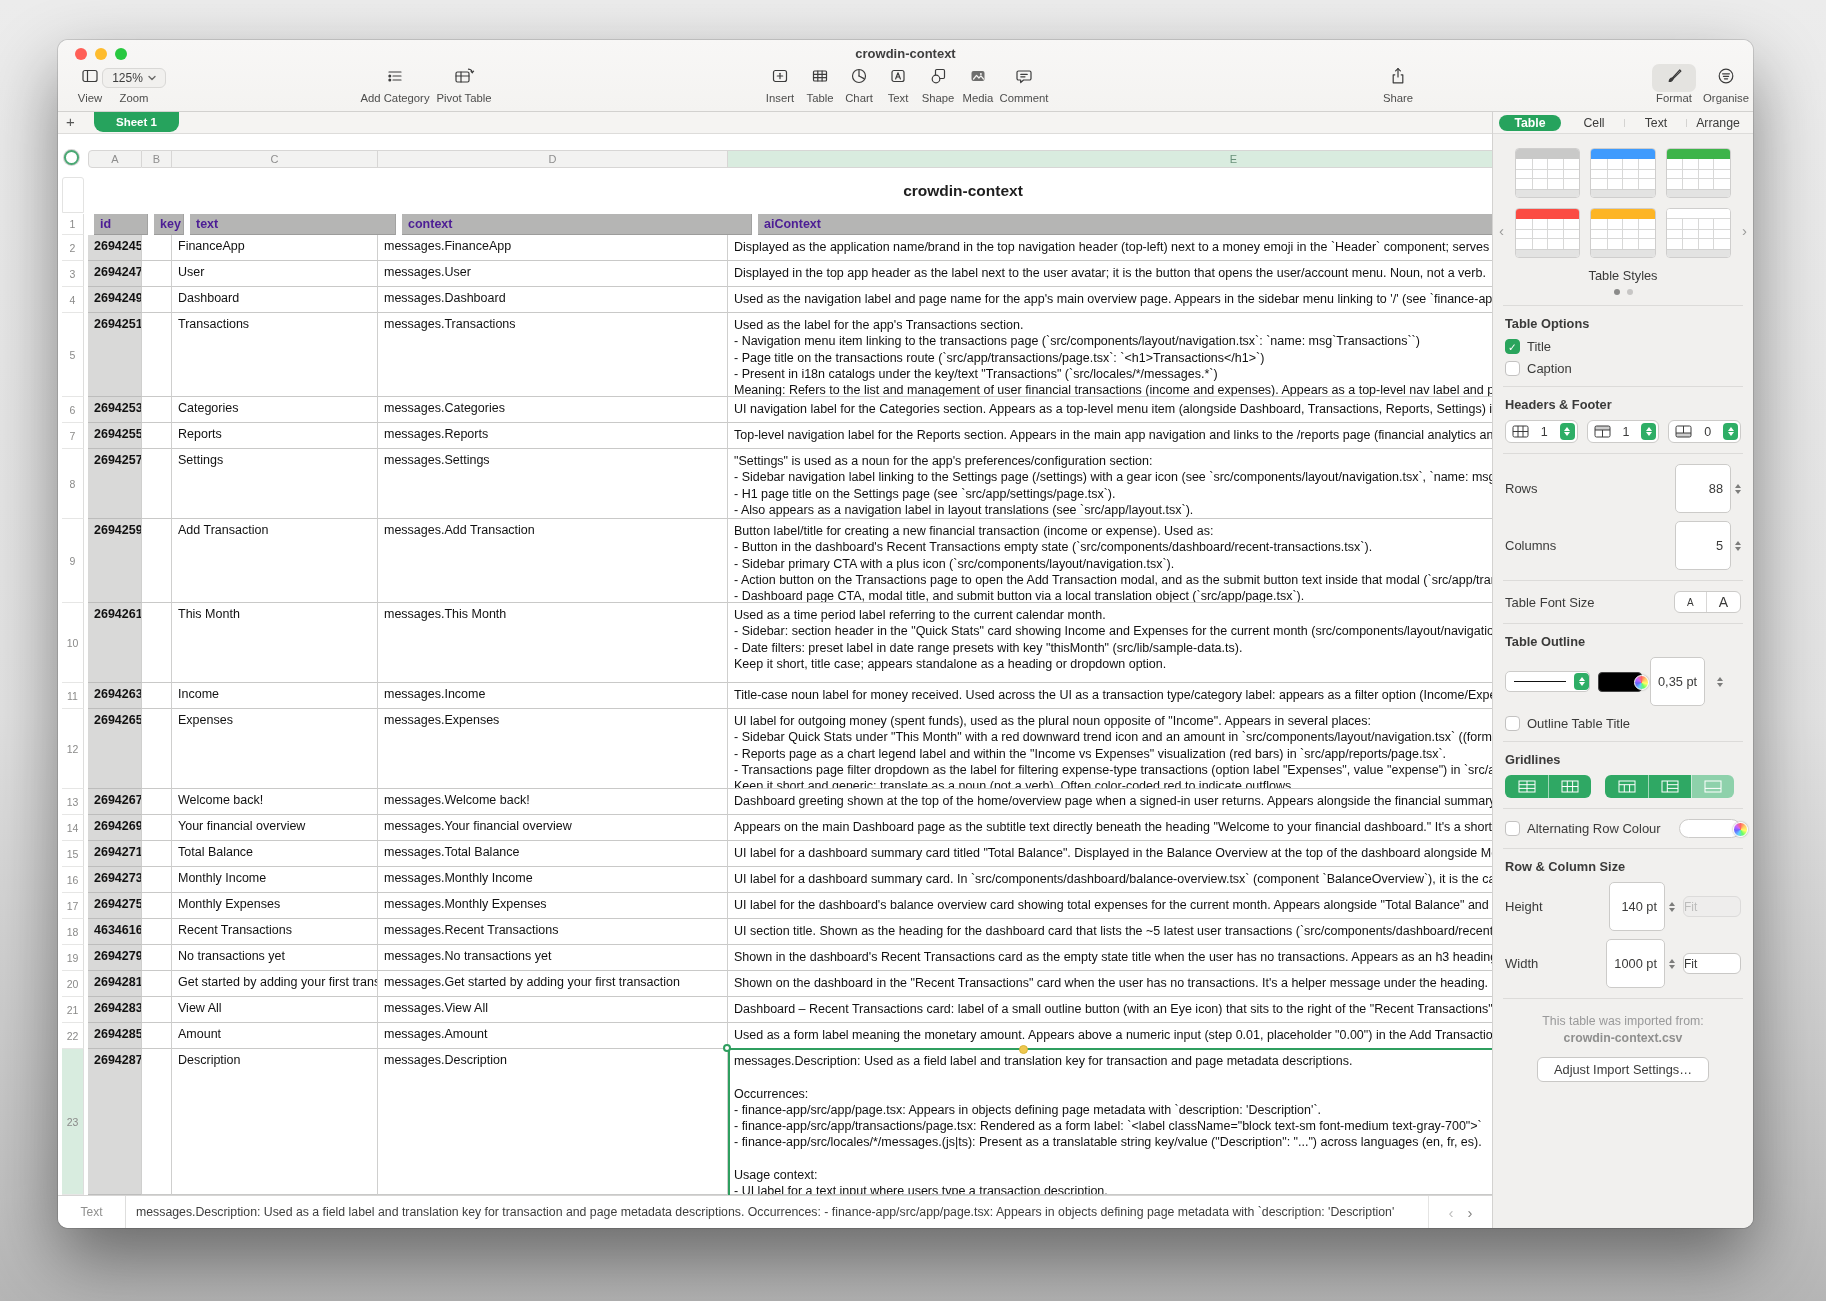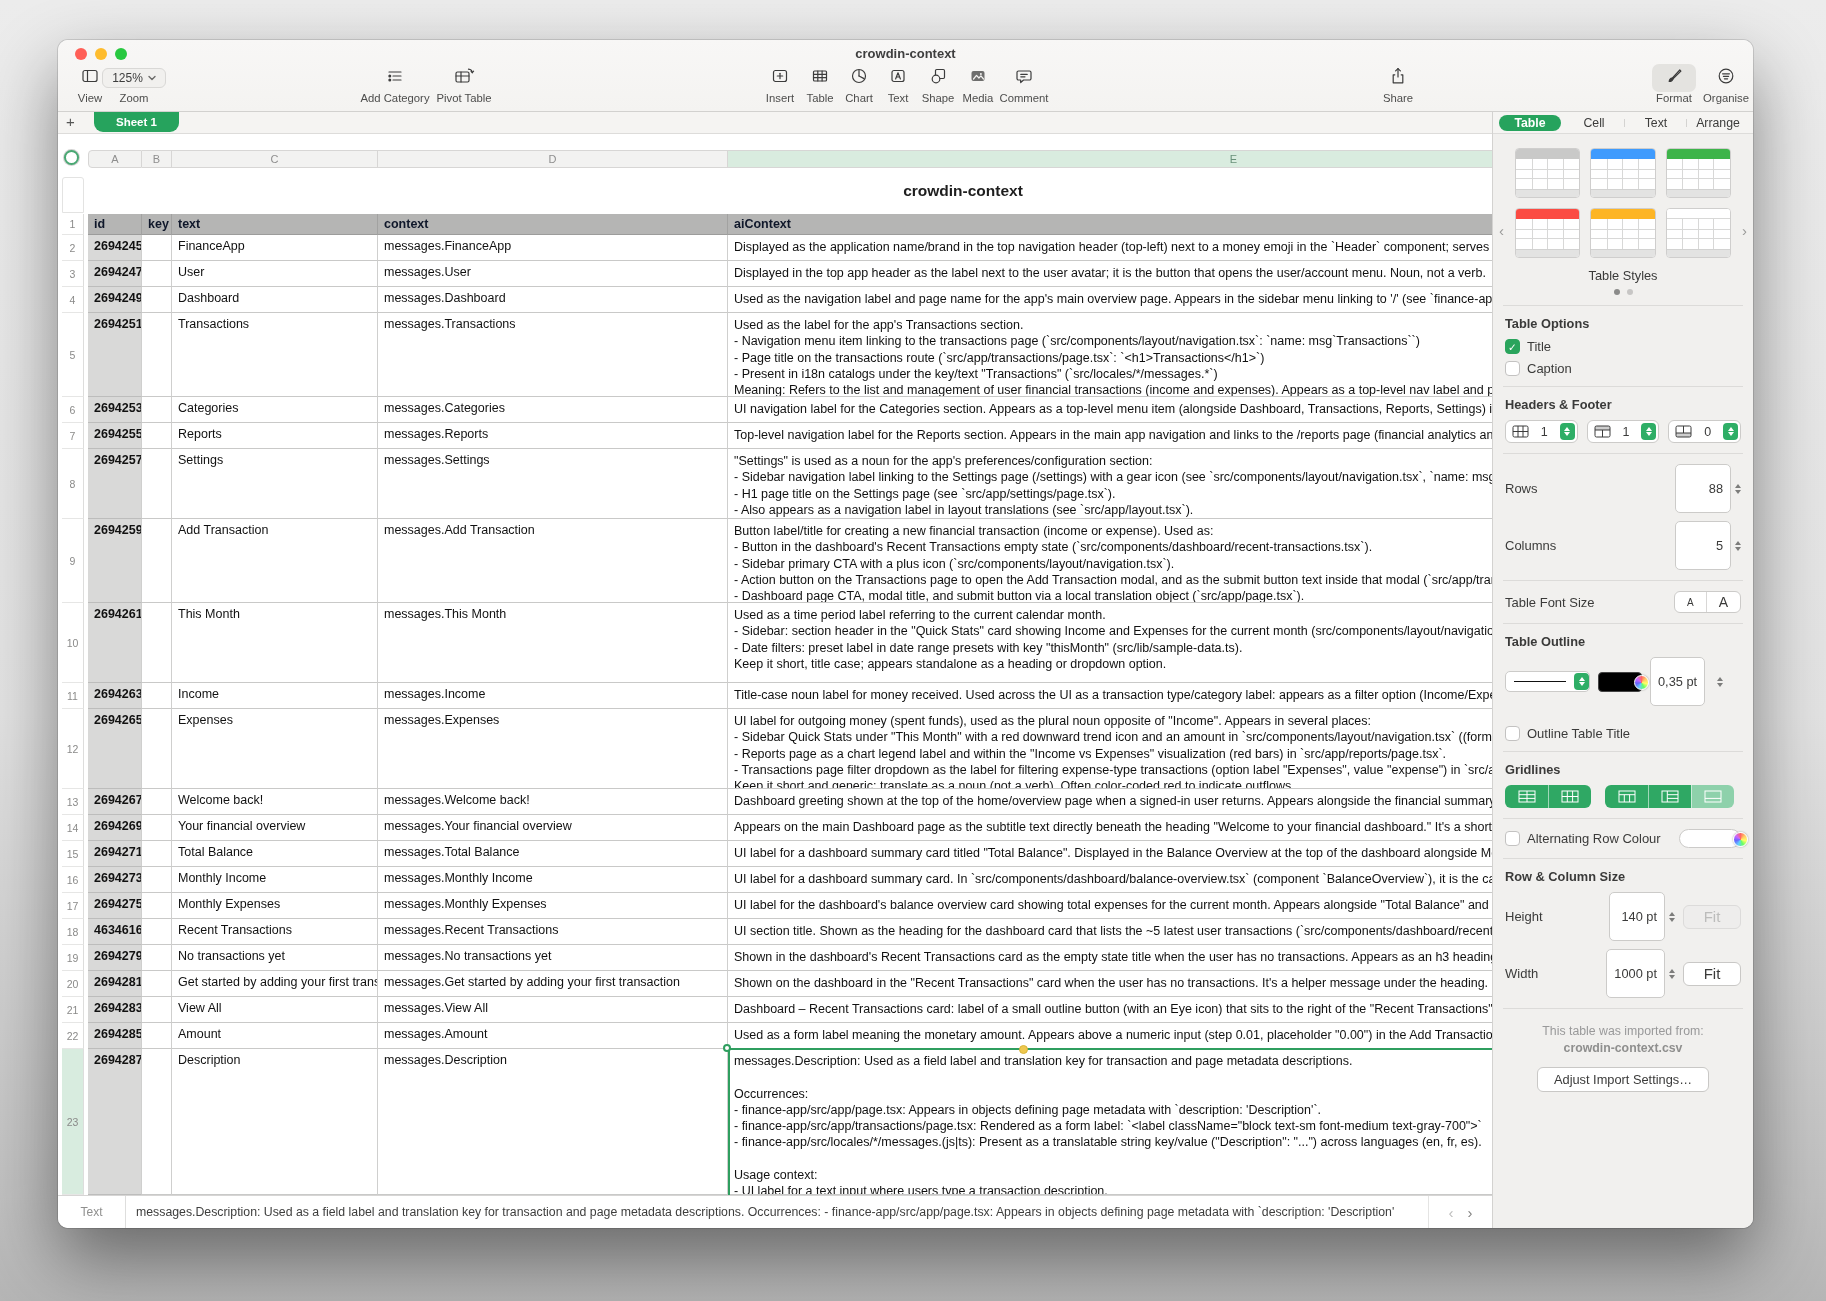--- a/index.html
+++ b/index.html
@@ -48,22 +48,22 @@
     color:#8a8a89;font-size:10.5px;display:flex;align-items:center;justify-content:center;background:#fff;}
   .gut.selrow{background:#d8ecdf;}
   .cell{border-right:1px solid #cfcfce;border-bottom:1px solid #c9c9c8;padding:4px 6px 0 6px;
     font-size:12.5px;color:#111;overflow:hidden;white-space:nowrap;}
   .cell.cid{width:54px;flex:0 0 54px;background:#d9d9d8;font-weight:700;border-bottom:1px solid #bdbdbc;}
   .cell.ckey{width:30px;flex:0 0 30px;}
   .cell.ctxt{width:206px;flex:0 0 206px;}
   .cell.cctx{width:350px;flex:0 0 350px;}
   .cell.cai{flex:1;min-width:0;}
   .cai .ln{white-space:pre;line-height:16.3px;min-height:16.3px;overflow:hidden;}
-  .hrow .cell{background:#b5b5b4;font-weight:700;border-right:1px solid #a2a2a1;border-bottom:1px solid #9c9c9b;color:#0f172a;
-    padding-top:3px;}
+  .hrow .cell{background:#b5b5b4;font-weight:700;border-right:1px solid #a2a2a1;border-bottom:1px solid #9c9c9b;color:#4c1d95;
+    padding-top:3px;margin-left:6px;}
   
   .ovl{position:absolute;pointer-events:none;}
   #sel-top{left:670px;top:914px;width:764px;height:2px;background:#2f9e5f;}
   #sel-left{left:670px;top:914px;width:2px;height:147px;background:#2f9e5f;}
   #sel-circle{left:665px;top:910px;width:8px;height:8px;border-radius:50%;background:#fff;border:2px solid #2f9e5f;}
   #sel-dot{left:961px;top:911px;width:9px;height:9px;border-radius:50%;background:#eec84f;border:1px solid #d9b43a;}
   
   #statusbar{height:33px;flex:0 0 33px;background:#fff;border-top:1px solid #d6d5d4;display:flex;align-items:center;position:relative;}
   #sb-type{width:67px;flex:0 0 67px;text-align:center;color:#8f8f8e;font-size:12px;}
   #sb-div{width:1px;height:100%;background:#dededd;}
@@ -135,22 +135,22 @@
   
   #glrow{display:flex;gap:14px;margin-top:8px;}
   .glgroup{display:flex;border-radius:6px;overflow:hidden;}
   .glbtn{width:43px;height:23px;background:#2fa864;display:flex;align-items:center;justify-content:center;}
   .glbtn+.glbtn{border-left:1px solid rgba(255,255,255,.55);}
   .glbtn.lite{background:#8ed1ab;}
   .glbtn svg{stroke:#fff;stroke-width:1;fill:none;}
   
   .well{width:62px;height:19px;background:#fff;border:1px solid #cccbc9;border-radius:10px;position:relative;}
   
-  .fitbtn{margin-left:8px;min-width:58px;text-align:center;background:#fff;border:1px solid #c9c8c6;border-radius:6px;
-    padding:2.5px 0;font-size:15px;color:#3a3a39;}
+  .fitbtn{margin-left:8px;min-width:58px;text-align:left;background:#fff;border:1px solid #c9c8c6;border-radius:6px;
+    padding:2.5px 0;font-size:12px;color:#3a3a39;}
   .fitbtn.disabled{color:#bcbcbb;background:#eeedec;border-color:#dcdbda;}
   
   #imported{Text-align:center;margin-top:14px;color:#99999a;font-size:12.3px;text-align:center;line-height:17px;}
   #imported .file{font-weight:700;color:#8f8f8e;}
   #import-btn{display:block;margin:10px auto 0 auto;background:#fff;border:1px solid #c9c8c6;border-radius:6px;
     padding:4px 16px;font-size:12.8px;color:#3a3a39;}
 </style>
 </head>
 <body>
 
@@ -751,21 +751,21 @@
           </span>
           <span class="swatch">
                   <span class="wheel"></span>
                 </span>
           <span class="vbox" style="min-width:50px">0,35 pt</span>
           <span class="ministep">
                   <i class="up"></i>
                   <i class="dn"></i>
                 </span>
         </div>
-        <div class="ckrow" style="margin-top:20px">
+        <div class="ckrow" style="margin-top:10px">
           <span class="ckbox"></span>
           <span>Outline Table Title</span>
         </div>
       </div>
       <div class="pdivider"></div>
 
       <div class="psec">
         <h4>Gridlines</h4>
         <div id="glrow">
           <span class="glgroup">

